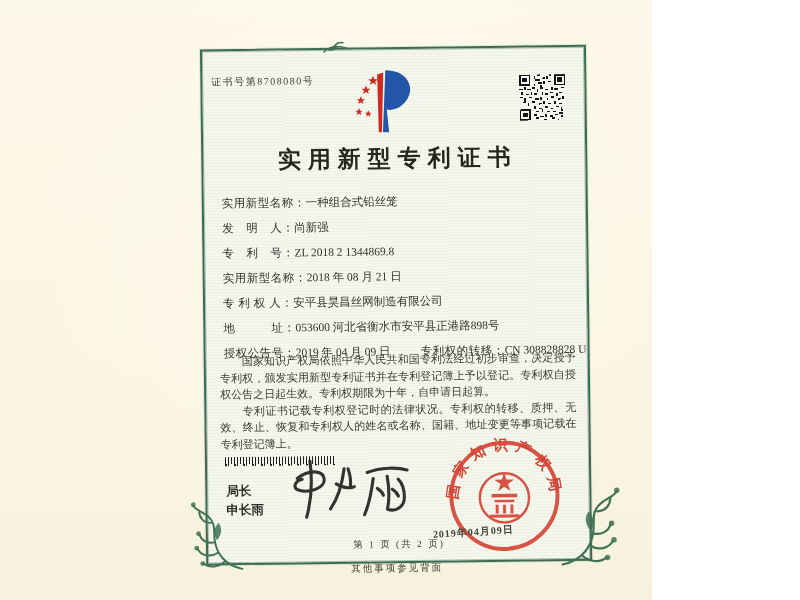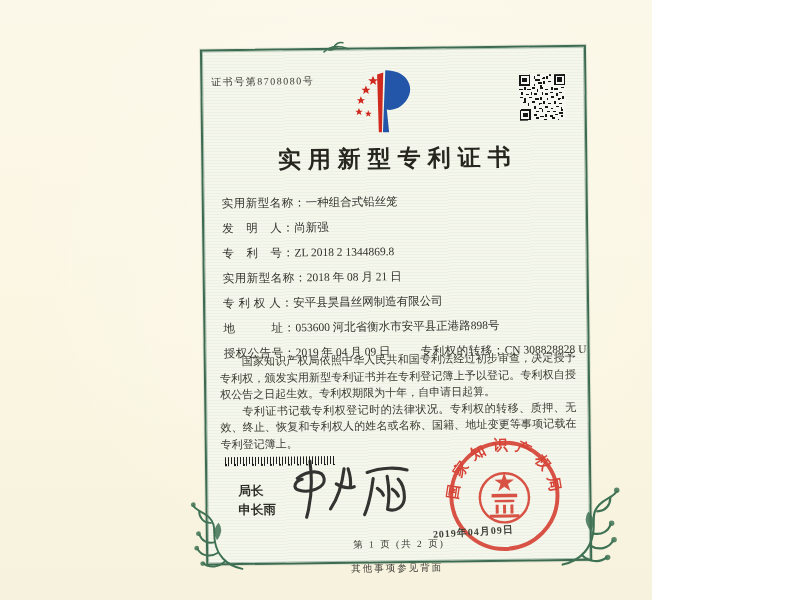--- a/index.html
+++ b/index.html
@@ -42,21 +42,21 @@
     font-size:11px;line-height:16.5px;color:#3a3a32;text-align:justify;
   }
   .body p{margin:0;text-indent:2em;}
   .barcode{
     position:absolute;left:18px;top:406px;width:110px;height:9px;
     background:repeating-linear-gradient(90deg,
       #1d1d1d 0 1.5px,transparent 1.5px 3px,
       #1d1d1d 3px 4px,transparent 4px 6.5px,
       #1d1d1d 6.5px 7.3px,transparent 7.3px 9px);
   }
-  .signer{position:absolute;left:19px;top:431px;font-size:12.5px;font-weight:700;color:#2e2e28;line-height:19px;margin-left:12px;}
+  .signer{position:absolute;left:19px;top:431px;font-size:12.5px;font-weight:700;color:#2e2e28;line-height:19px;}
   .signature{position:absolute;left:68px;top:406px;width:152px;height:68px;}
   .seal{position:absolute;left:238px;top:389px;width:118px;height:118px;opacity:.93;}
   .seal-date{
     position:absolute;left:225px;top:477px;font-size:10px;color:#42423a;
     letter-spacing:1px;transform:rotate(-3deg);font-weight:700;
   }
   .page-info{
     position:absolute;left:0;top:489px;width:100%;text-align:center;
     font-size:9.5px;color:#3a3a34;letter-spacing:2px;
   }

